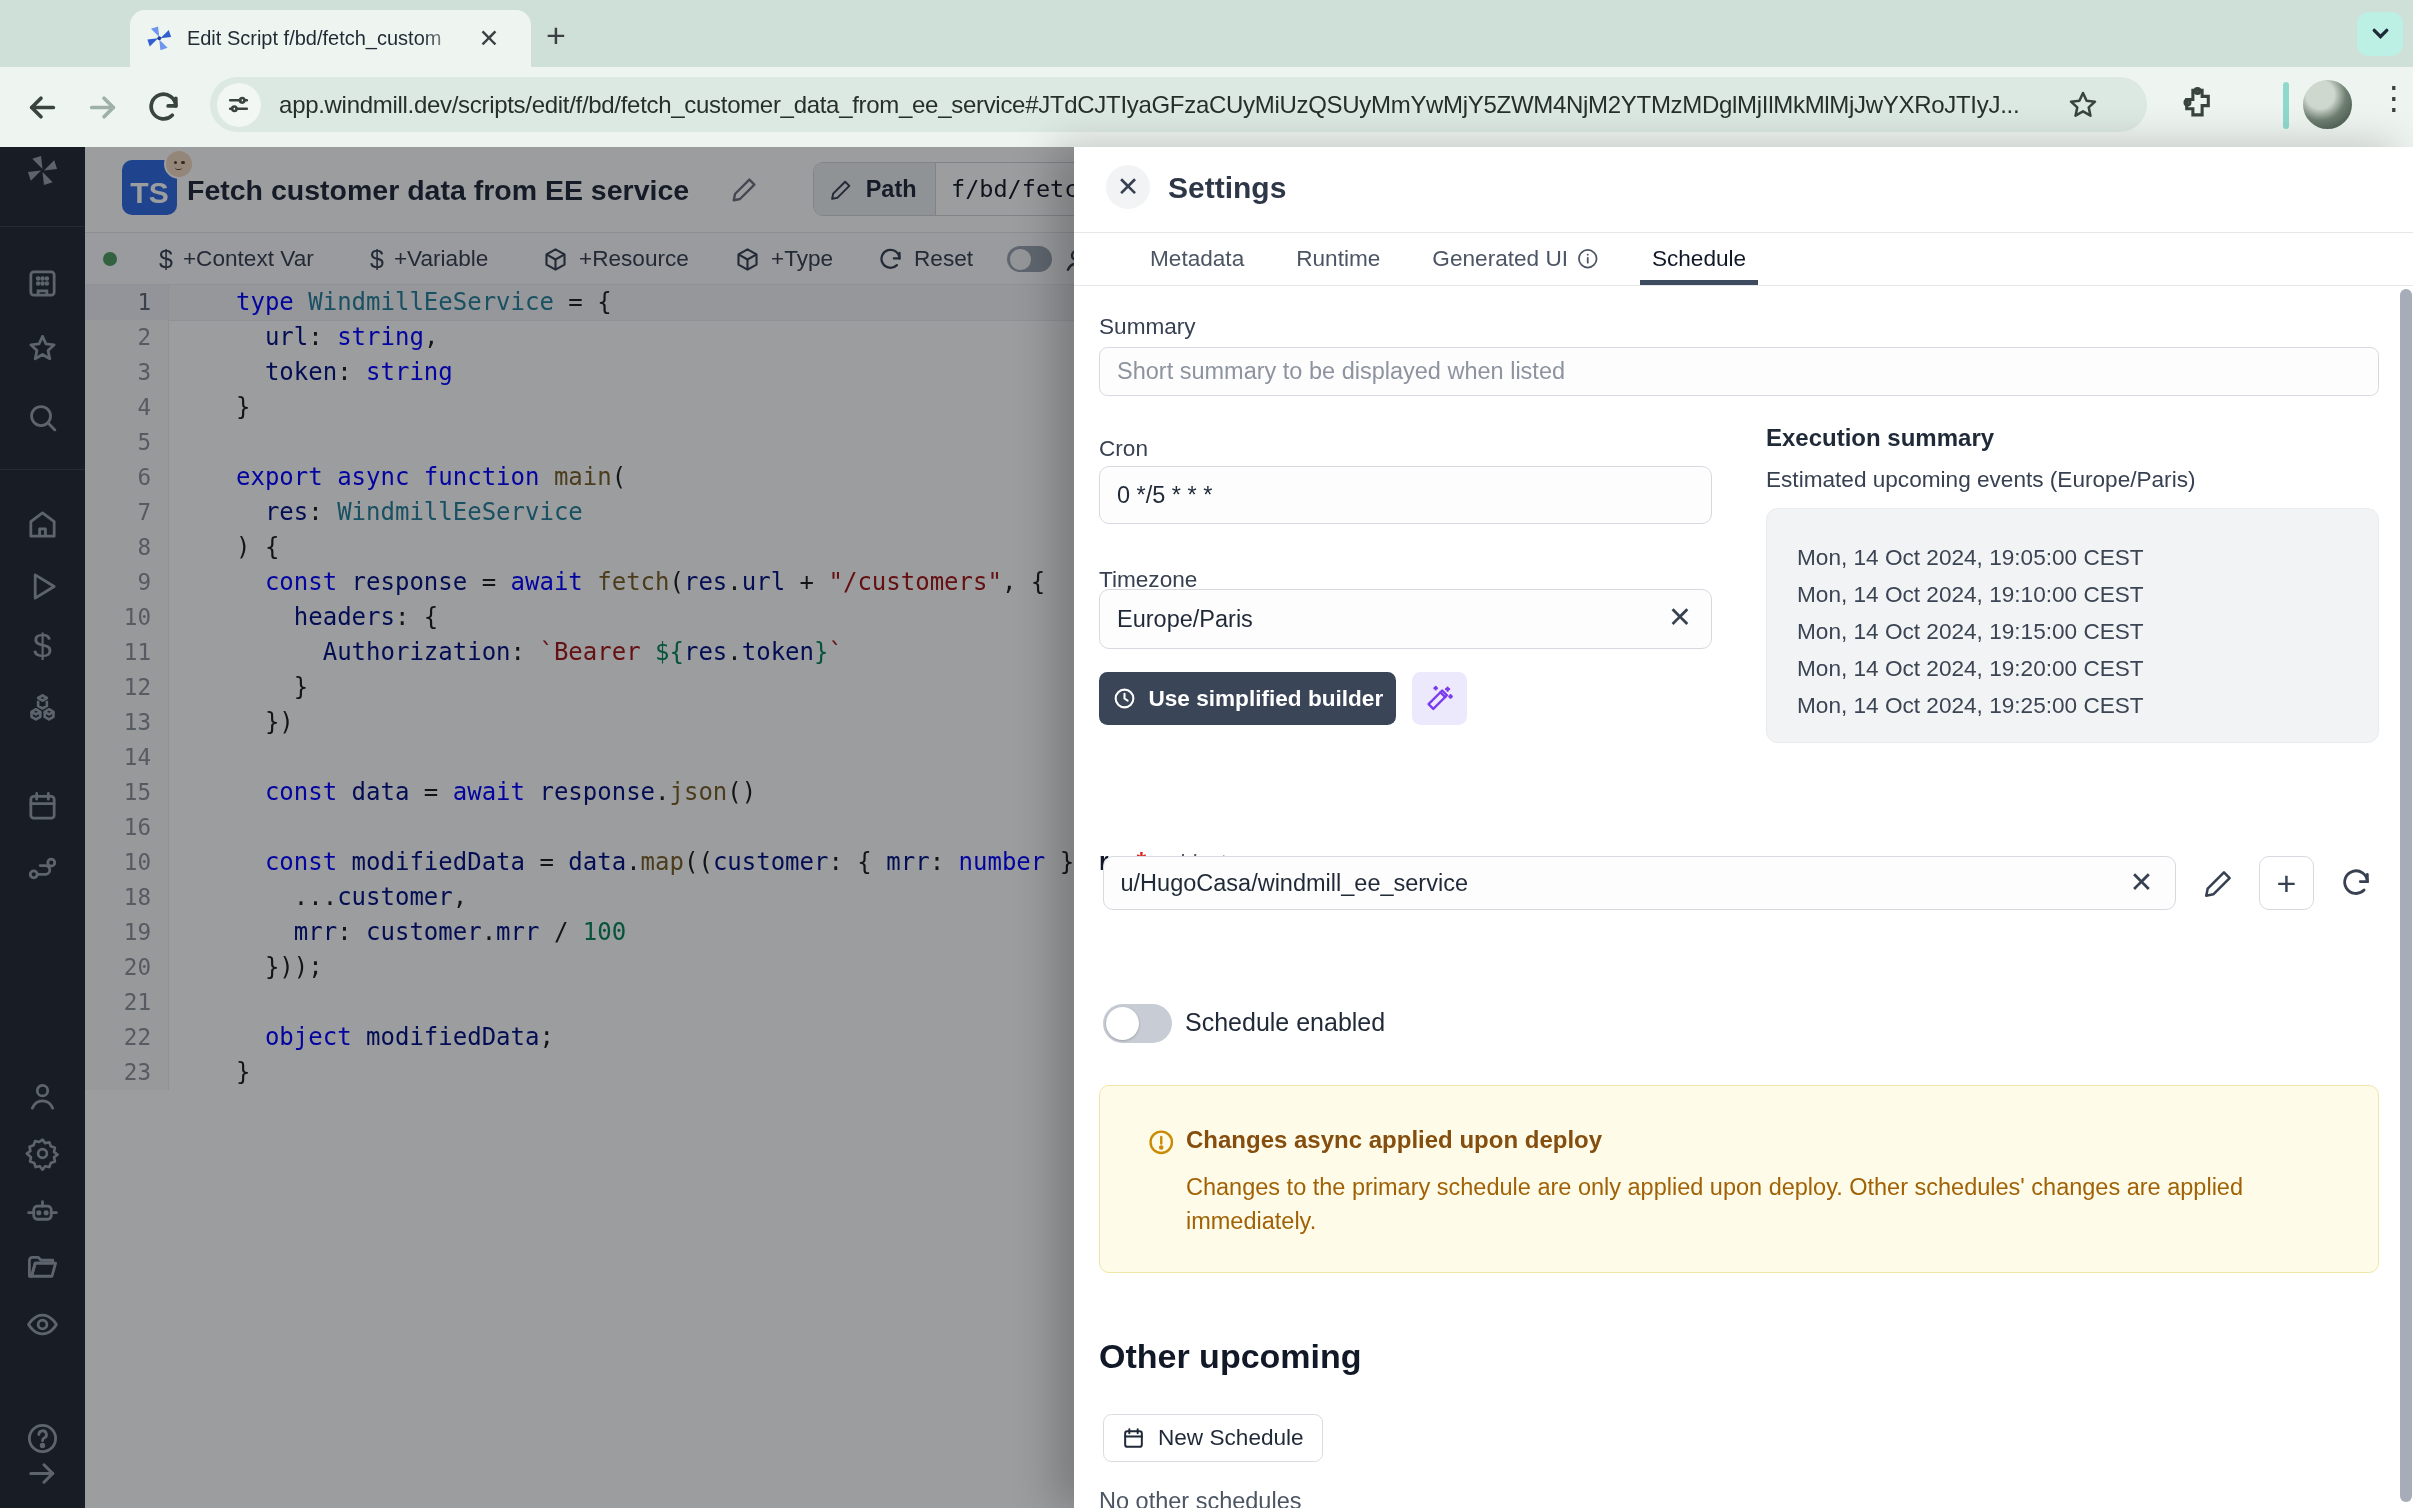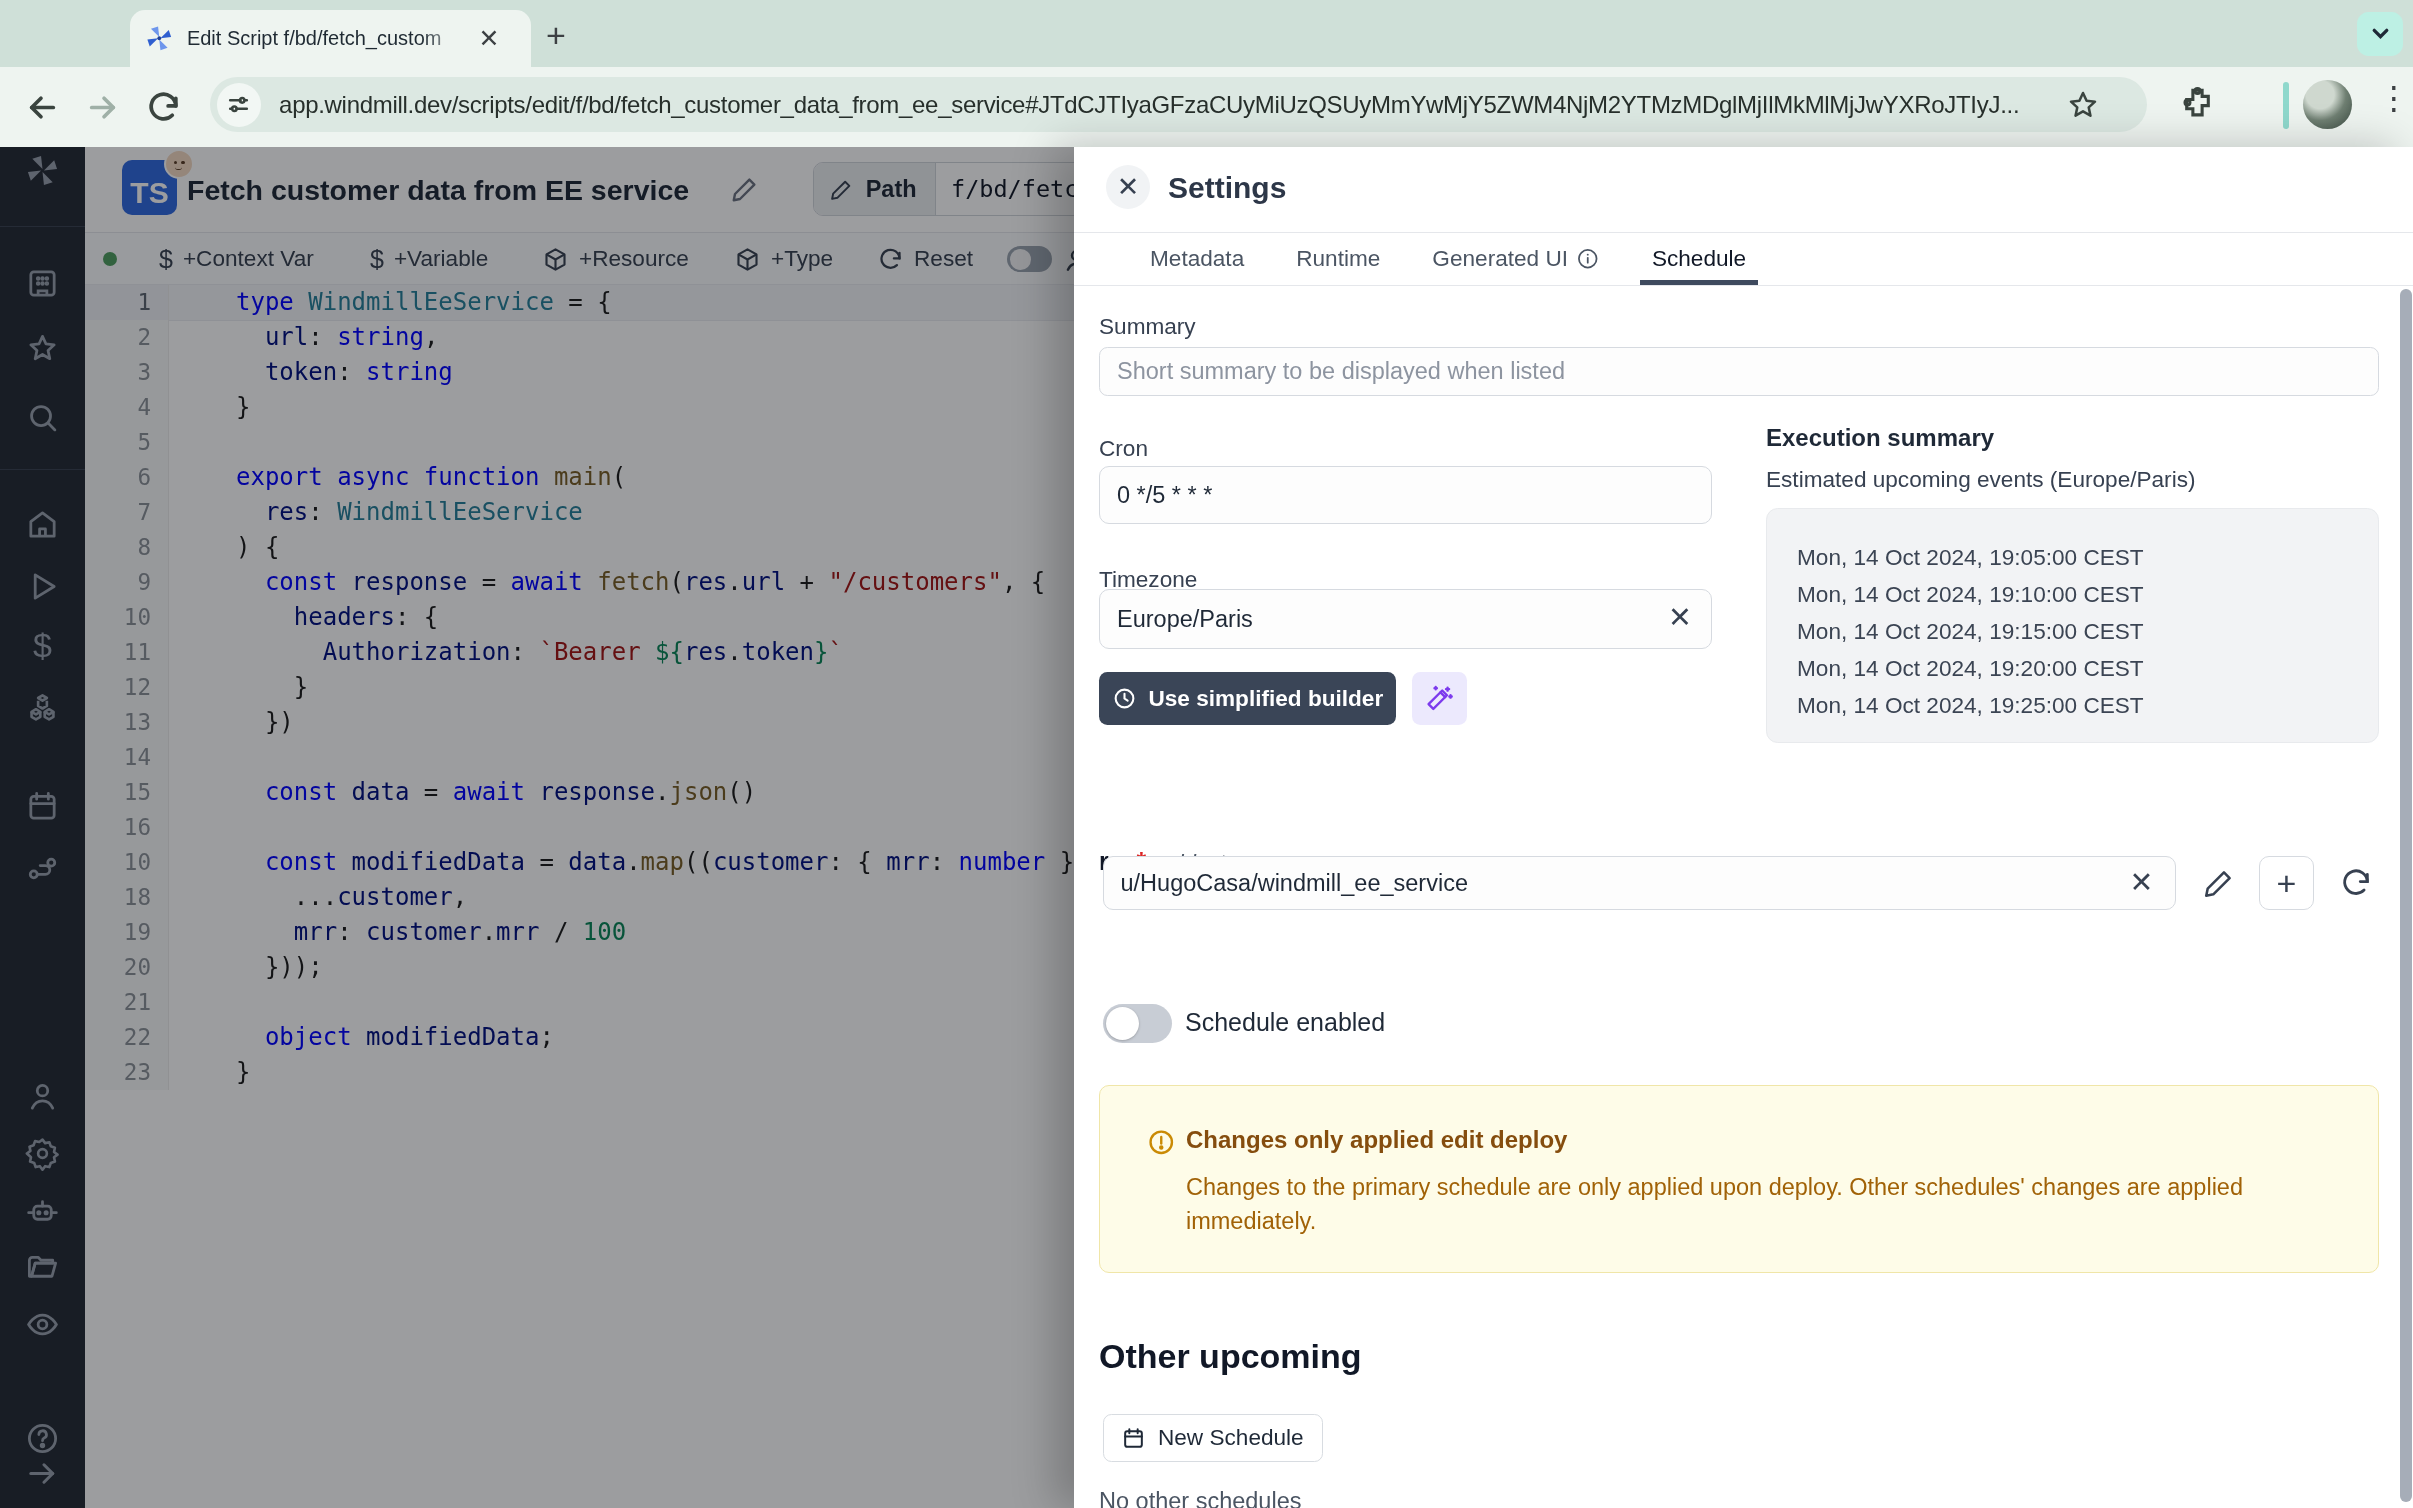--- a/index.html
+++ b/index.html
@@ -600,21 +600,21 @@
     <div class="toggle-label">Schedule enabled</div>
 
     <div class="warnbox">
       <span class="warn-ic">
         <svg width="28.5" height="28.5" viewBox="0 0 24 24" fill="none" stroke="currentColor" stroke-width="2" stroke-linecap="round">
             <circle cx="12" cy="12" r="9"></circle>
             <path d="M12 7.5V13"></path>
             <circle cx="12" cy="16.5" r="0.9" fill="currentColor"></circle>
           </svg>
       </span>
-      <div class="warn-title">Changes only applied edit deploy</div>
+      <div class="warn-title">Changes async applied upon deploy</div>
       <div class="warn-body">Changes to the primary schedule are only applied upon deploy. Other schedules' changes are applied immediately.</div>
     </div>
 
     <div class="other-title">Other upcoming</div>
     <div class="btn-new">
       <span>
         <svg width="25" height="25" viewBox="0 0 24 24" fill="none" stroke="#1f2937" stroke-width="1.9">
             <rect x="4" y="5" width="16" height="15" rx="2"></rect>
             <path d="M8 3v4M16 3v4M4 10h16" stroke-linecap="round"></path>
           </svg>

